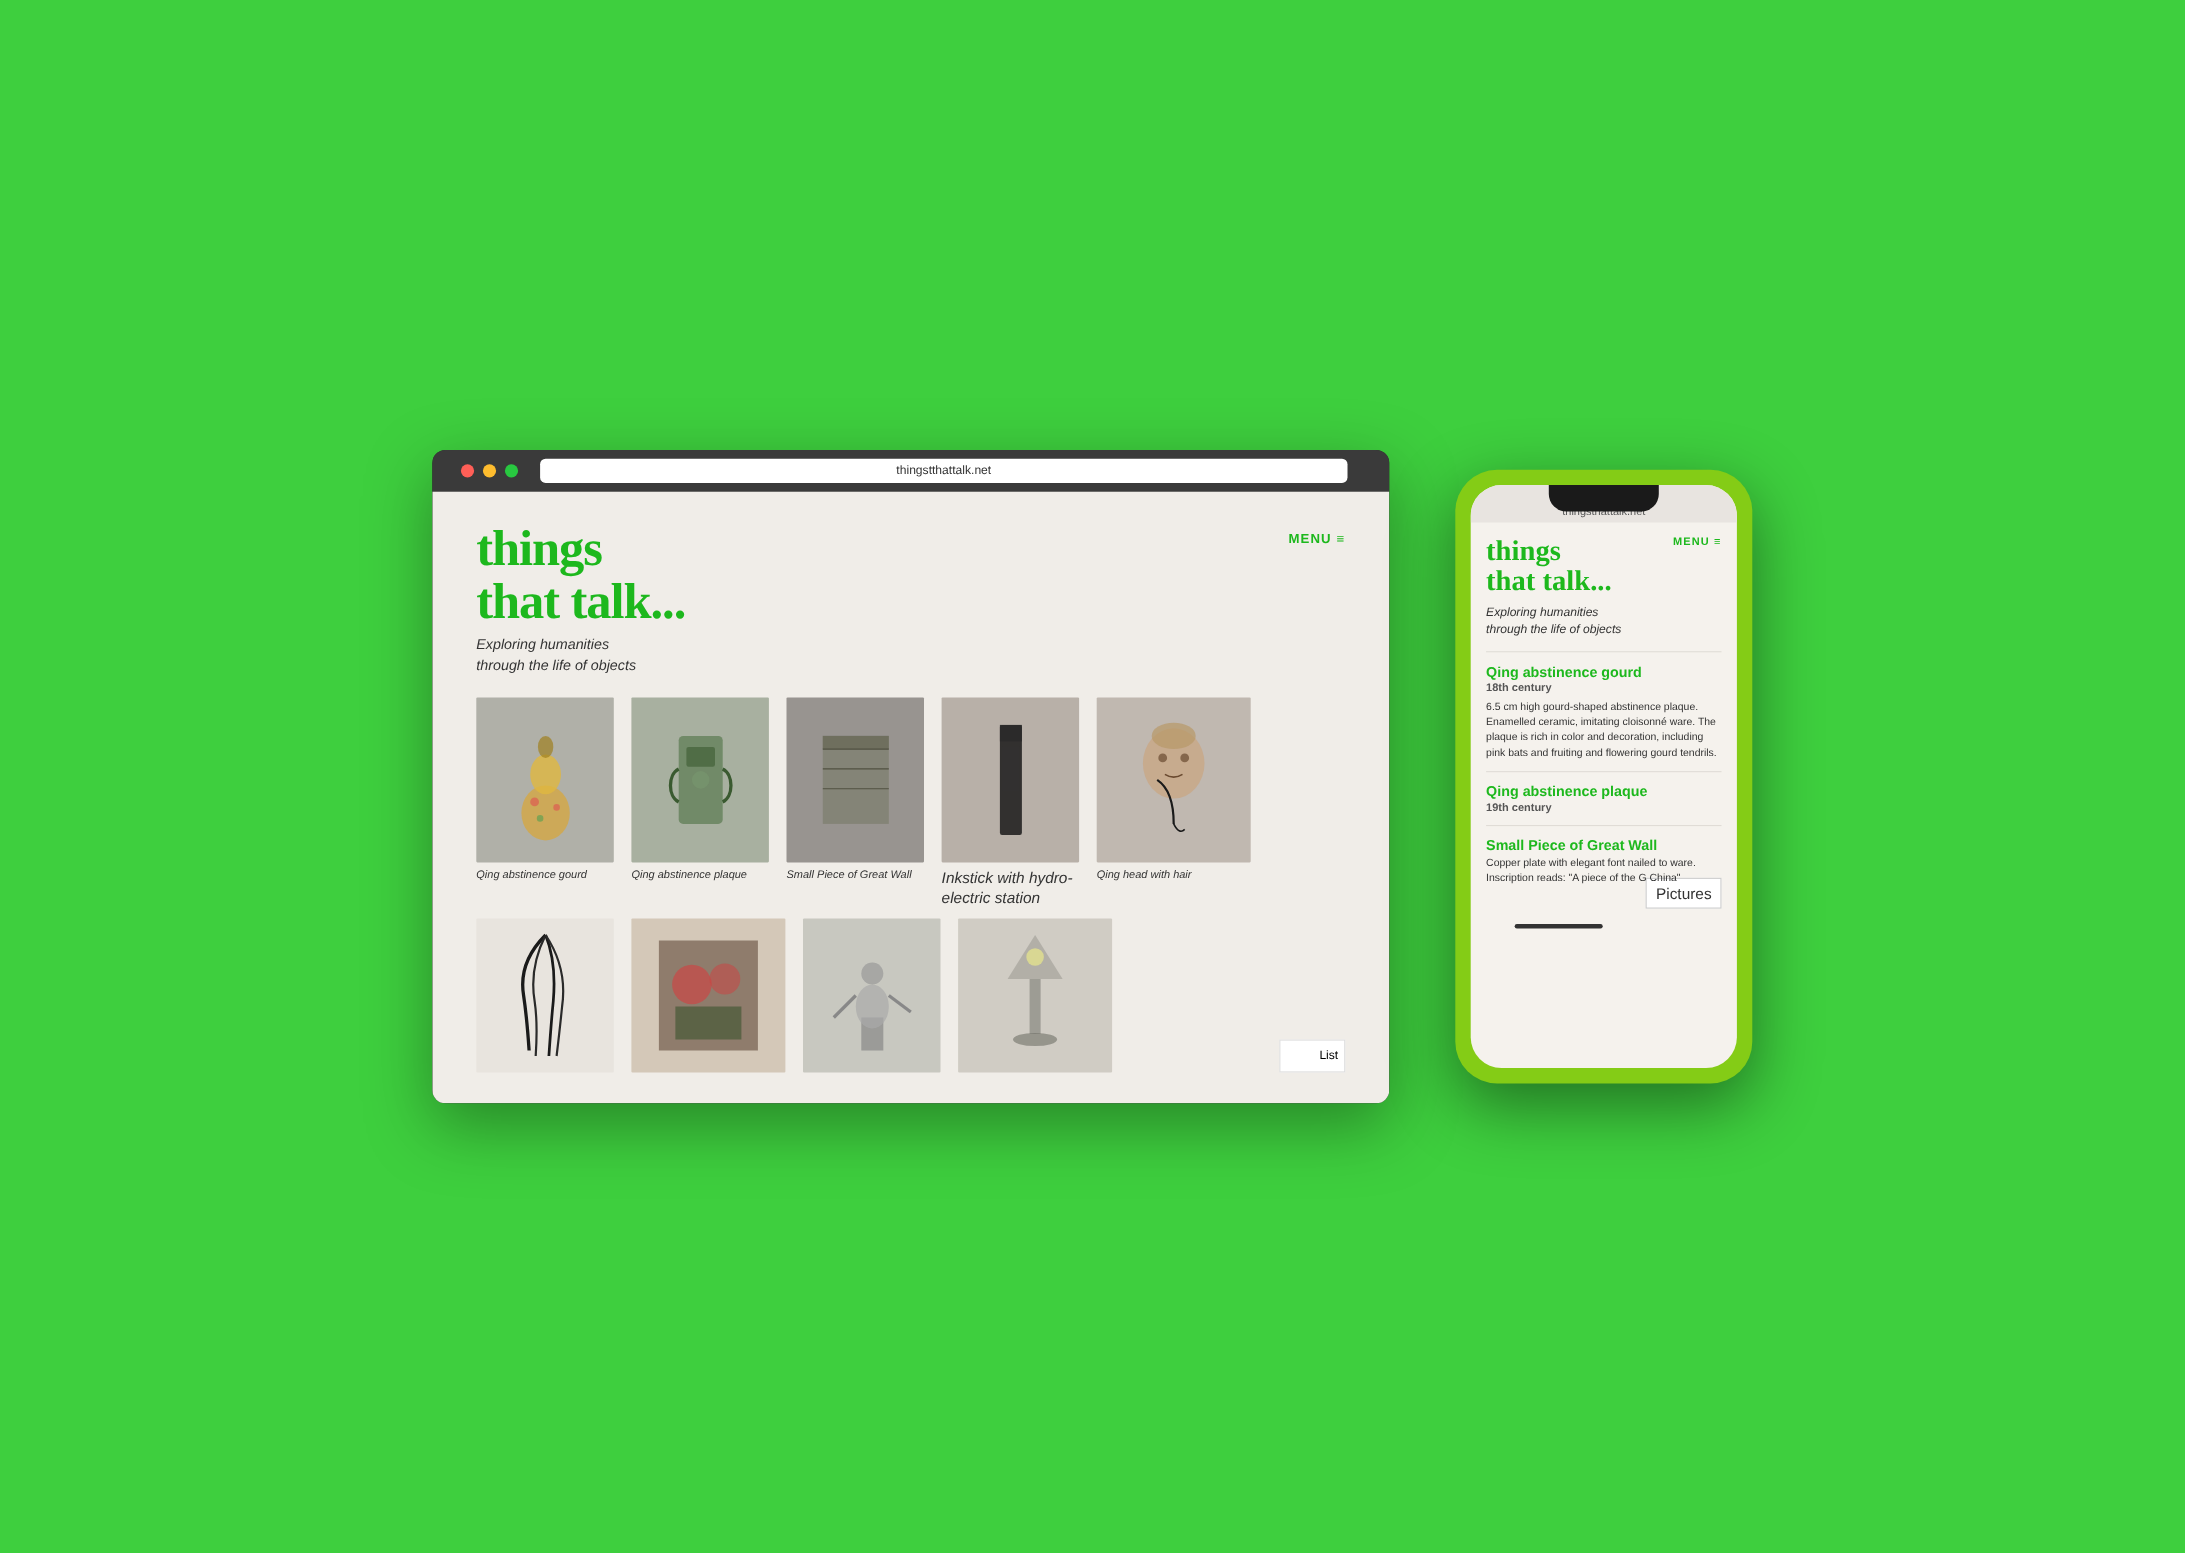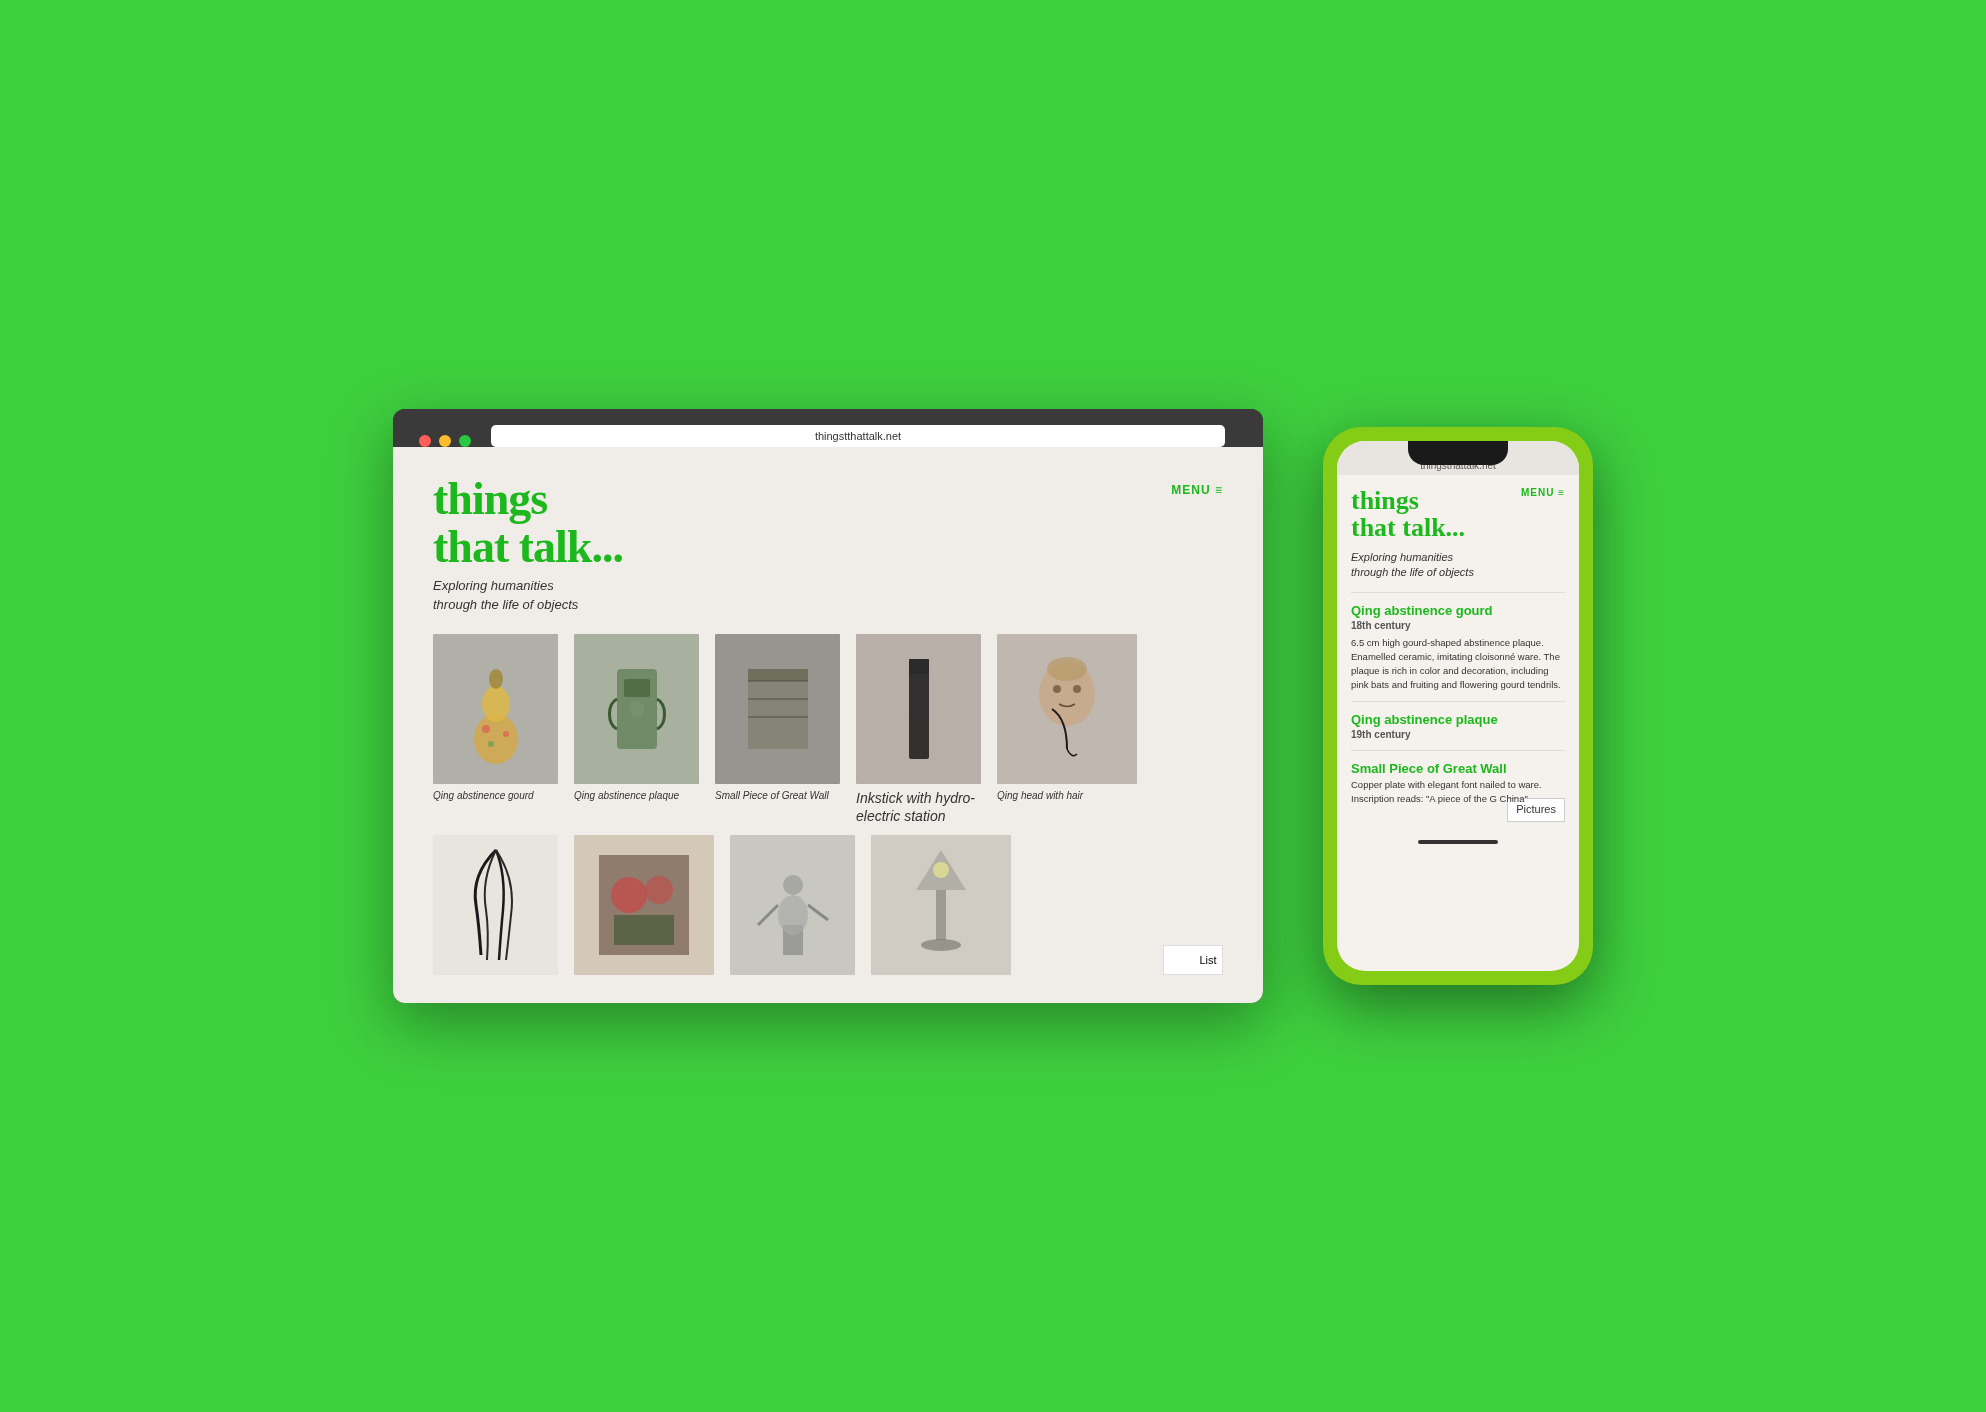--- a/index.html
+++ b/index.html
@@ -28,21 +28,21 @@
       background: #2a2a2a;
       border-radius: 12px;
       overflow: hidden;
       box-shadow: 0 20px 60px rgba(0,0,0,0.35);
     }
 
     .browser-chrome {
       background: #3a3a3a;
       height: 38px;
       display: flex;
-      align-items: flex-end;
+      align-items: center;
       padding: 0 26px;
       gap: 8px;
     }
 
     .browser-dot {
       width: 12px;
       height: 12px;
       border-radius: 50%;
     }
     .browser-dot.red { background: #ff5f57; }
@@ -328,21 +328,21 @@
 
     .phone-item {
       margin-bottom: 4px;
     }
 
     .pictures-button {
       display: inline-block;
       background: #fff;
       border: 1px solid #ccc;
       font-family: Arial, sans-serif;
-      font-size: 11px;
+      font-size: 14px;
       padding: 3px 8px;
       float: right;
       margin-top: -8px;
     }
 
     .phone-home-bar {
       height: 28px;
       display: flex;
       align-items: flex-end;
       justify-content: center;

